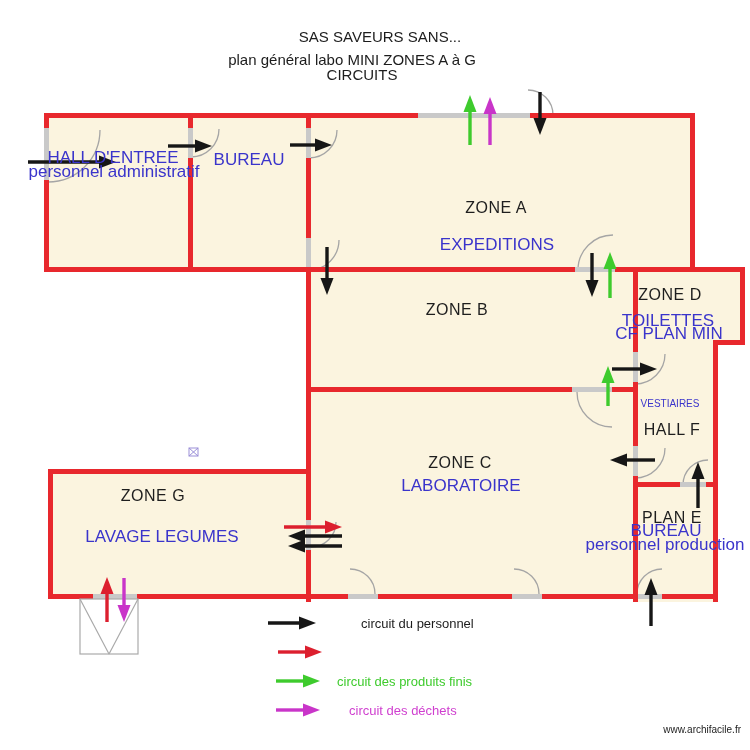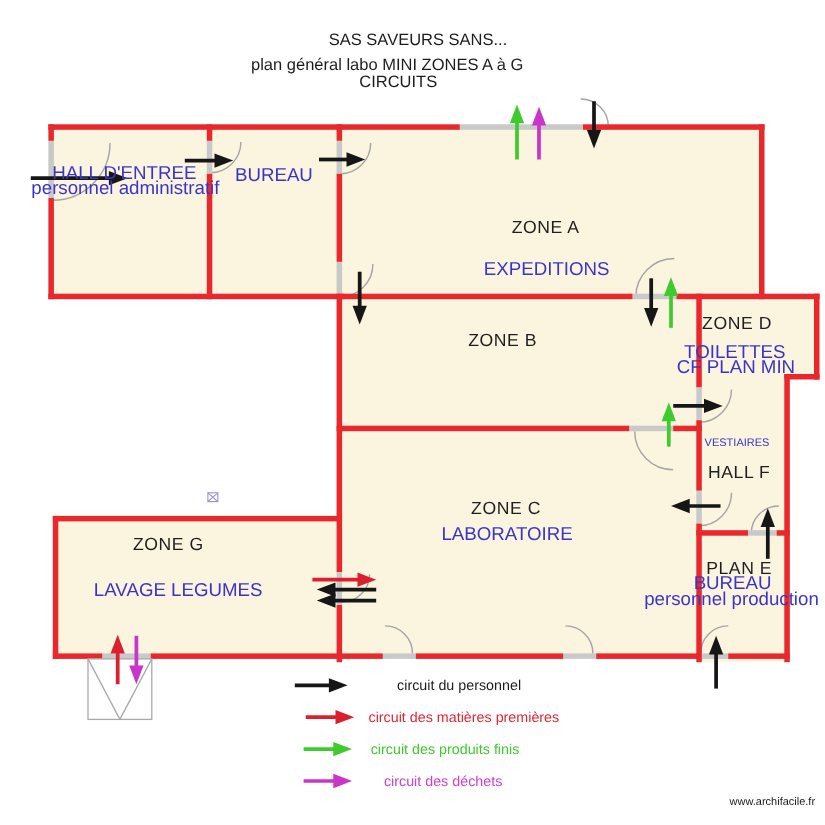--- a/index.html
+++ b/index.html
@@ -224,18 +224,17 @@
   <div class="lbl zone-name" style="left:672px;top:430px;">HALL F</div>
   <div class="lbl zone-name" style="left:460px;top:463px;">ZONE C</div>
   <div class="lbl blue" style="left:461px;top:486px;">LABORATOIRE</div>
   <div class="lbl zone-name" style="left:153px;top:496px;">ZONE G</div>
   <div class="lbl blue" style="left:162px;top:537px;">LAVAGE LEGUMES</div>
   <div class="lbl zone-name" style="left:672px;top:518px;">PLAN E</div>
   <div class="lbl blue" style="left:666px;top:531px;">BUREAU</div>
   <div class="lbl blue" style="left:665px;top:545px;">personnel production</div>
 
   <div class="legend-label" style="left: 333px; top: 623px; color: rgb(28, 28, 28); margin-left: 28px;">circuit du personnel</div>
-  <div class="legend-label" style="left: 335px; top: 652px; color: rgb(227, 38, 54);">circuit des matières premières</div>
   <div class="legend-label" style="left: 337px; top: 681px; color: rgb(62, 203, 45);">circuit des produits finis</div>
   <div class="legend-label" style="left: 349px; top: 710px; color: rgb(207, 63, 207);">circuit des déchets</div>
 
   <div class="watermark" style="right:9px;top:724px;">www.archifacile.fr</div>
 </div>
 
 </body></html>

